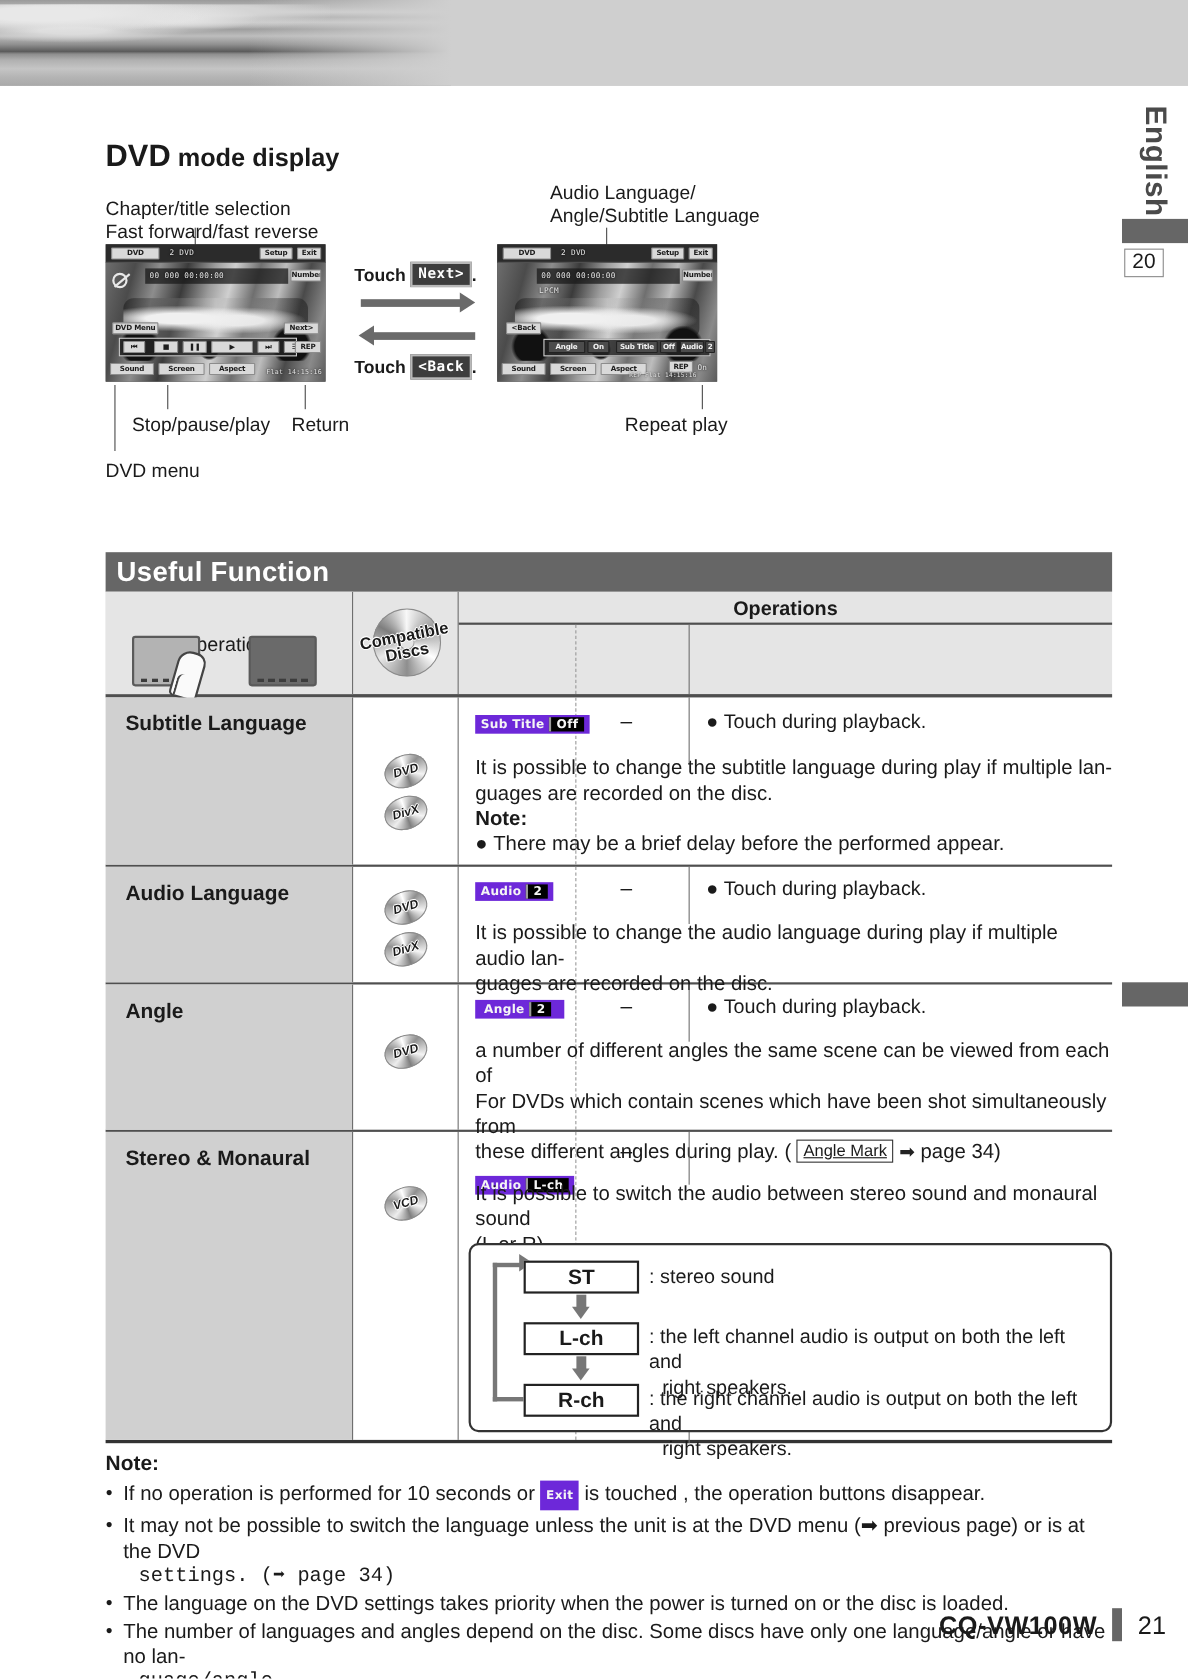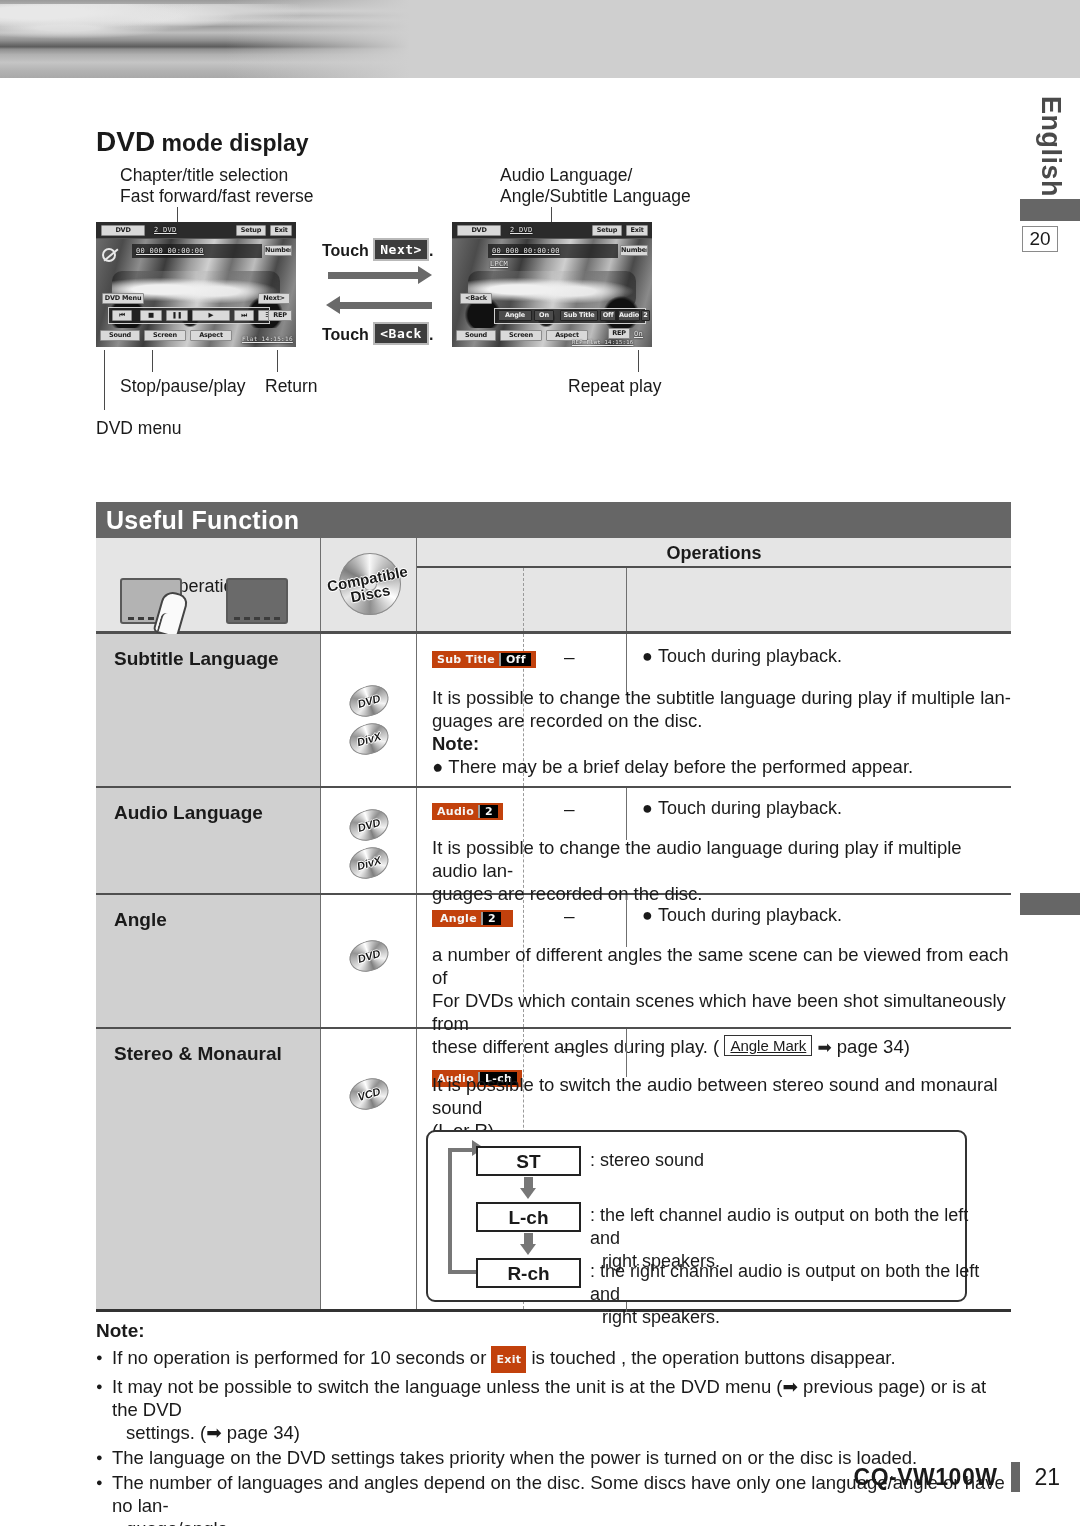--- a/index.html
+++ b/index.html
@@ -63,21 +63,21 @@
   }
 
   
   .h1{
     position:absolute; left:96px; top:126px;
     font-size:23px; font-weight:bold; letter-spacing:0px; white-space:nowrap;
   }
   .h1 .big{ font-size:28px; }
 
   .cap{ position:absolute; font-size:17.5px; line-height:21px; white-space:nowrap; }
-  .cap-tl{ left:96px; top:165px;margin-left:24px; }
+  .cap-tl{ left:96px; top:179px; }
   .cap-tr{ left:500px; top:165px; }
   .cap-stop{ left:120px; top:376px; }
   .cap-return{ left:265px; top:376px; }
   .cap-repeat{ left:568px; top:376px; }
   .cap-dvdmenu{ left:96px; top:418px; }
 
   
   .lead{ position:absolute; background:#4a4a4a; }
 
   
@@ -119,21 +119,20 @@
     font-size:6.5px; font-weight:bold; text-align:center;
     border:1px solid #8c8c8c; line-height:9px; height:11px;
     letter-spacing:-.2px; border-radius:1px; overflow:hidden; white-space:nowrap;
     font-family:"DejaVu Sans", sans-serif;
   }
   .btn.dark{ background:#4c4c4c; color:#f2f2f2; border-color:#222; }
   .osd{
     position:absolute; color:#e6e6e6; font-size:7px; white-space:nowrap;
     font-family:"DejaVu Sans Mono", monospace; letter-spacing:.3px;
     text-shadow:0 0 2px #000;
-    text-decoration:underline;
   }
   .strip{
     position:absolute; background:rgba(35,35,35,.82);
     border:1px solid #cfcfcf;
   }
   .barrow{
     position:absolute; background:rgba(25,25,25,.75); height:14px;
   }
 
   
@@ -266,21 +265,21 @@
     border-radius:50%; background:#fff; box-shadow:inset 0 0 0 1px #9a9a9a;
   }
   .smalldisc .t{
     position:absolute; inset:0; display:flex; align-items:center; justify-content:center;
     font-size:11px; font-weight:bold; font-style:italic;
     transform:rotate(-16deg);
     text-shadow:0 1px 0 #fff,0 -1px 0 #fff,1px 0 0 #fff,-1px 0 0 #fff;
   }
 
   .chip{
-    display:inline-block; background:#c2410c; color:#f5f5f5;
+    display:inline-block; background:#6d28d9; color:#f5f5f5;
     font-family:"DejaVu Sans", sans-serif; font-size:11px; font-weight:bold;
     padding:2px 5px; letter-spacing:.3px; vertical-align:1px;
   }
   .chip .v{
     display:inline-block; background:#000; margin-left:4px; padding:0 5px;
     border-left:2px solid #9a9a9a;
   }
   .opchip{ position:absolute; left:336px; }
   .dash{ position:absolute; font-size:19px; }
   .bulletline{ position:absolute; font-size:18px; white-space:nowrap; }
@@ -288,21 +287,21 @@
     position:absolute; font-size:18.5px; line-height:23px;
   }
   .inlinebox{
     display:inline-block; border:1px solid #333; padding:0 5px;
     font-size:15px; line-height:19px; vertical-align:2px; background:#fff;text-decoration:underline;
   }
   .rarrow{ display:inline-block; color:#222; font-size:17px; }
 
   
   .flowbox{
-    position:absolute; left:330px; width:541px; height:172px;
+    position:absolute; left:330px; width:585px; height:172px;
     border:2px solid #333; border-radius:9px; background:#fff;
   }
   .fkey{
     position:absolute; width:105px; height:30px; border:2px solid #222;
     background:#fff; text-align:center; line-height:27px;
     font-size:19px; font-weight:bold;
   }
   .ftext{ position:absolute; font-size:18px; line-height:23px; }
   .fdown{ position:absolute; width:0; height:0;
     border-left:8px solid transparent; border-right:8px solid transparent;
@@ -317,21 +316,21 @@
   .notes{ position:absolute; left:96px; top:1320px; width:920px; }
   .notes .nt{ font-size:19px; font-weight:bold; }
   .notes ul{ list-style:none; margin:4px 0 0 0; padding:0; }
   .notes li{
     font-size:18.5px; line-height:23px; position:relative;
     padding-left:16px; margin-top:2px;
   }
   .notes li:before{
     content:"\25CF"; position:absolute; left:0; top:0; font-size:11px; line-height:23px;
   }
-  .notes li .ind{ display:block; padding-left:14px; }
+  .notes li .ind{ display:block; padding-left:14px;font-family:Liberation Mono, monospace; }
 
   
   .footer{ position:absolute; right:20px; top:1462px; display:flex; align-items:center; }
   .footer .model{ font-size:23px; font-weight:bold; letter-spacing:.5px; }
   .footer .bar{ width:9px; height:30px; background:#666; margin:0 14px; }
   .footer .pg{ font-size:23px; }
 </style>
 </head>
 <body>
 

